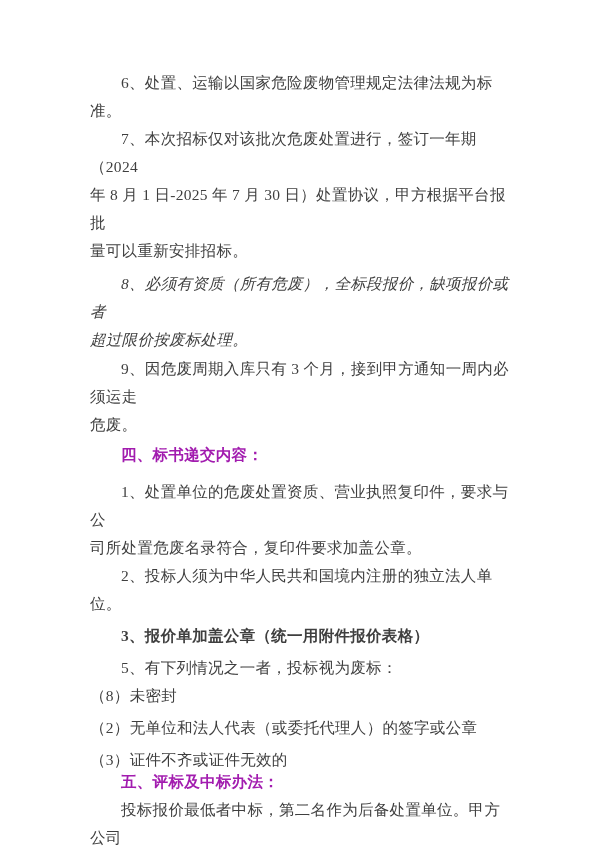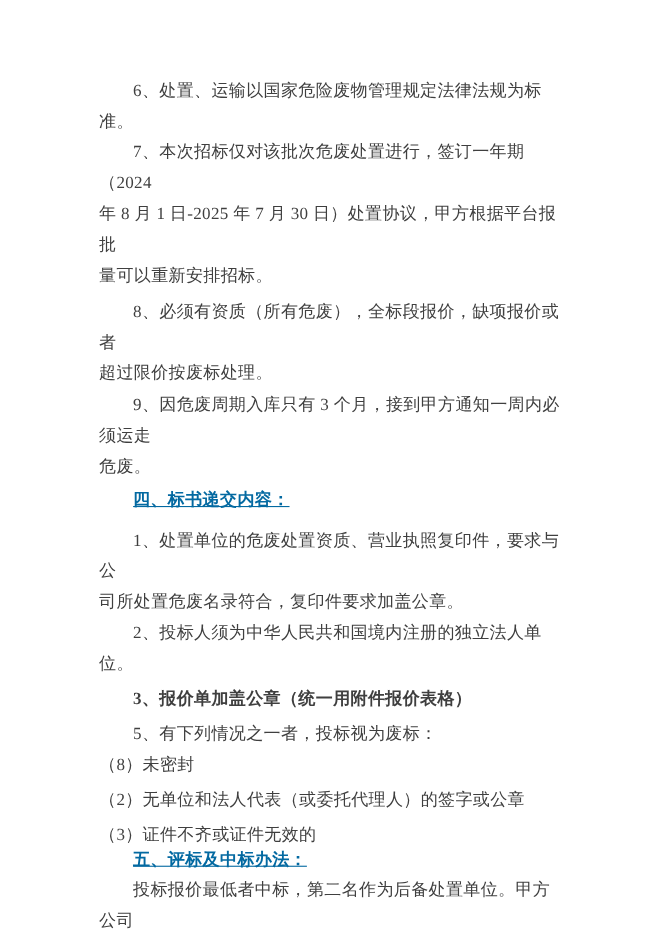--- a/index.html
+++ b/index.html
@@ -27,24 +27,24 @@
     line-height: 28px;
     letter-spacing: 0.3px;
   }
   .para {
     margin: 0;
     white-space: pre-line;
     text-align: left;
   }
   .body-indent { text-indent: 2em; }
   .sub { text-indent: 0; }
-  .bold { font-weight: bold; color: #0369a1; text-decoration: underline; }
+  .bold { font-weight: bold; color: #a21caf; }
 
   
-  [data-name="para-8"]   { margin-top: 5px; }
+  [data-name="para-8"]   { margin-top: 5px; font-style: italic; }
   [data-name="para-9"]   { margin-top: 1px; }
   [data-name="heading-4"]{ margin-top: 2px; }
   [data-name="para-d1"]  { margin-top: 9px; }
   [data-name="para-d3"]  { margin-top: 4px; font-weight: bold; }
   [data-name="para-d4"]  { margin-top: 4px; }
   [data-name="para-s2"]  { margin-top: 4px; }
   [data-name="para-s3"]  { margin-top: 4px; }
   [data-name="para-s4"]  { margin-top: 2px; }
   [data-name="heading-5"]{ margin-top: -6px; }
 </style>

